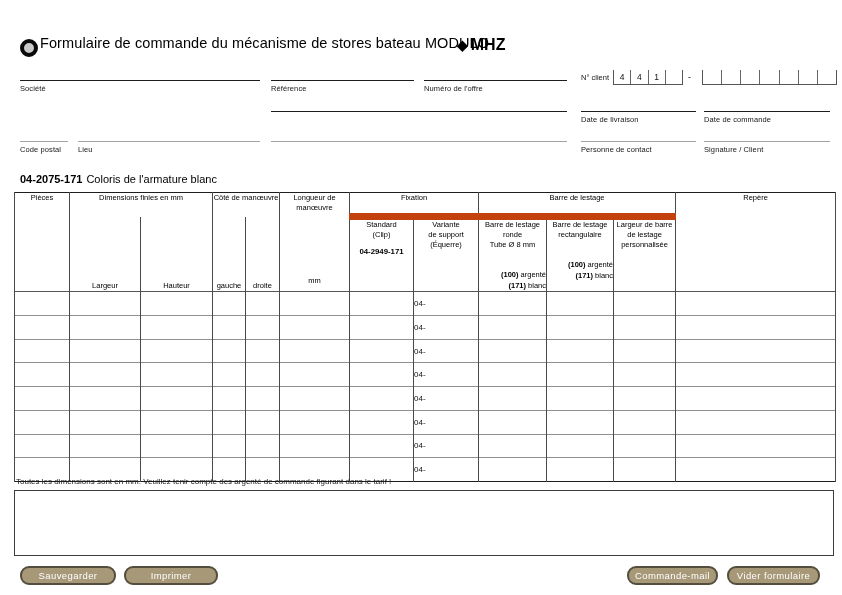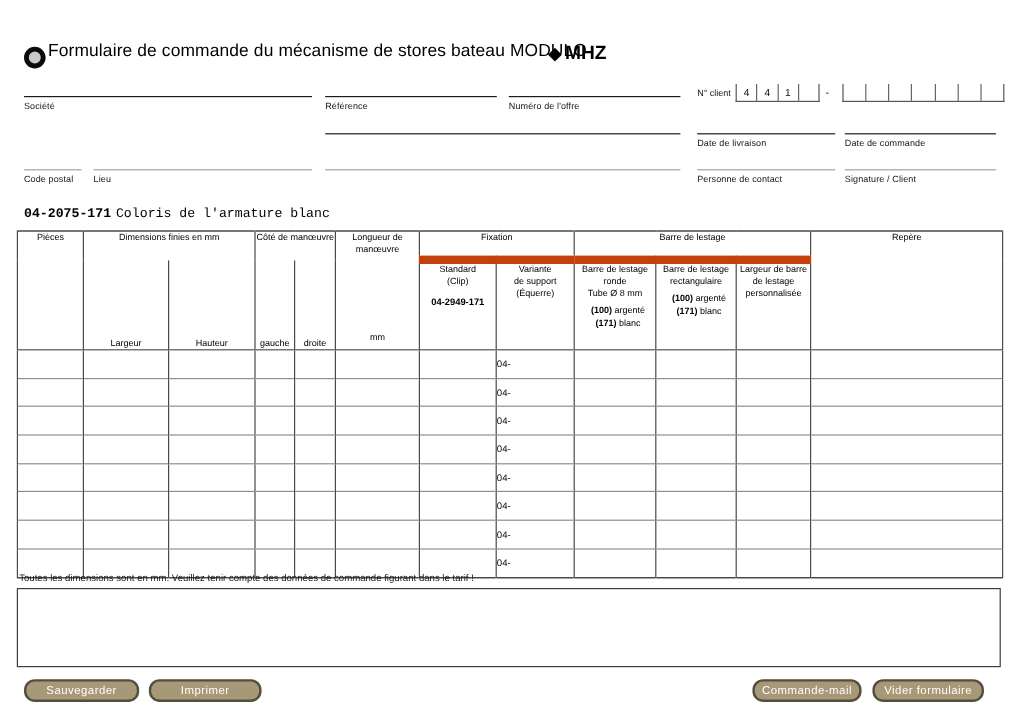--- a/index.html
+++ b/index.html
@@ -24,21 +24,21 @@
   
   .comb-label{position:absolute;font-size:7.5px;color:#161616;}
   .comb{position:absolute;display:flex;height:14px;border-bottom:1.1px solid #555;
         border-left:1.1px solid #555;border-right:1.1px solid #555;}
   .comb-cell{flex:1;border-left:1px solid #666;font-size:8.5px;text-align:center;
         line-height:15px;color:#111;}
   .comb-cell:first-child{border-left:none;}
   .comb-dash{position:absolute;font-size:9px;color:#111;}
 
   
-  .section-title{position:absolute;left:20px;top:173px;font-size:11px;color:#000;font-family:Liberation Mono, monospace;}
+  .section-title{position:absolute;left:20px;top:173px;font-size:11px;color:#000;}
   .section-title .code{font-weight:bold;}
   .section-title .txt{margin-left:4px;}
 
   
   .table-wrap{position:absolute;left:14px;top:192px;width:821px;}
   table.order{border-collapse:collapse;table-layout:fixed;width:821px;
         border:1.5px solid #1e1e1e;}
   table.order th, table.order td{border-left:1px solid #4a4a4a;border-right:1px solid #4a4a4a;
         font-weight:400;padding:0;}
   table.order th{font-size:7.5px;line-height:1.35;color:#000;}
@@ -47,21 +47,21 @@
   th.gcell{vertical-align:top;padding-top:4px;text-align:center;}
   th.nobb{border-bottom:none;}
   th.bb{border-bottom:7px solid #c2410c;}
   th.span2{position:relative;}
   .unit-bottom{position:absolute;left:0;right:0;bottom:5px;text-align:center;}
   th.botlab{vertical-align:bottom;padding-bottom:5px;text-align:center;}
   th.toplab{vertical-align:top;padding-top:4px;text-align:center;}
   .pre{white-space:pre-line;}
   .b{font-weight:bold;}
   .std-code{margin-top:7px;font-weight:bold;font-size:7.8px;}
-  .opts{margin-top:4px;text-align:center;padding-left:5px;}
+  .opts{margin-top:20px;text-align:right;padding-left:5px;}
   .opts div{line-height:1.4;}
   table.order tbody td{height:22.7px;border-top:1.1px solid #8f8f8f;
         font-size:8px;vertical-align:middle;}
   table.order tbody tr:first-child td{border-top:1.2px solid #555;}
   td.cell-prefill{font-weight:bold;text-align:left;padding-left:4px;}
 
   
   .footnote{position:absolute;left:16px;top:477px;font-size:8px;color:#1a1a1a;}
   .comments{position:absolute;left:14px;top:490px;width:818px;height:64px;
         border:1.1px solid #3c3c3c;background:#fff;}
@@ -331,21 +331,21 @@
             <td class="cell-prefill">04-</td>
             <td></td>
             <td></td>
             <td></td>
             <td></td>
           </tr>
         </tbody>
     </table>
   </div>
 
-  <div class="footnote">Toutes les dimensions sont en mm. Veuillez tenir compte des données de commande figurant dans le tarif !</div>
+  <div class="footnote">Toutes les dimensions sont en mm. Veuillez tenir compte des argenté de commande figurant dans le tarif !</div>
 
   <div class="comments"></div>
 
   <div class="btn" style="left:20px;width:96px">Sauvegarder</div>
   <div class="btn" style="left:124px;width:94px">Imprimer</div>
   <div class="btn" style="left:627px;width:91px">Commande-mail</div>
   <div class="btn" style="left:727px;width:93px">Vider formulaire</div>
 
 </div>
 

